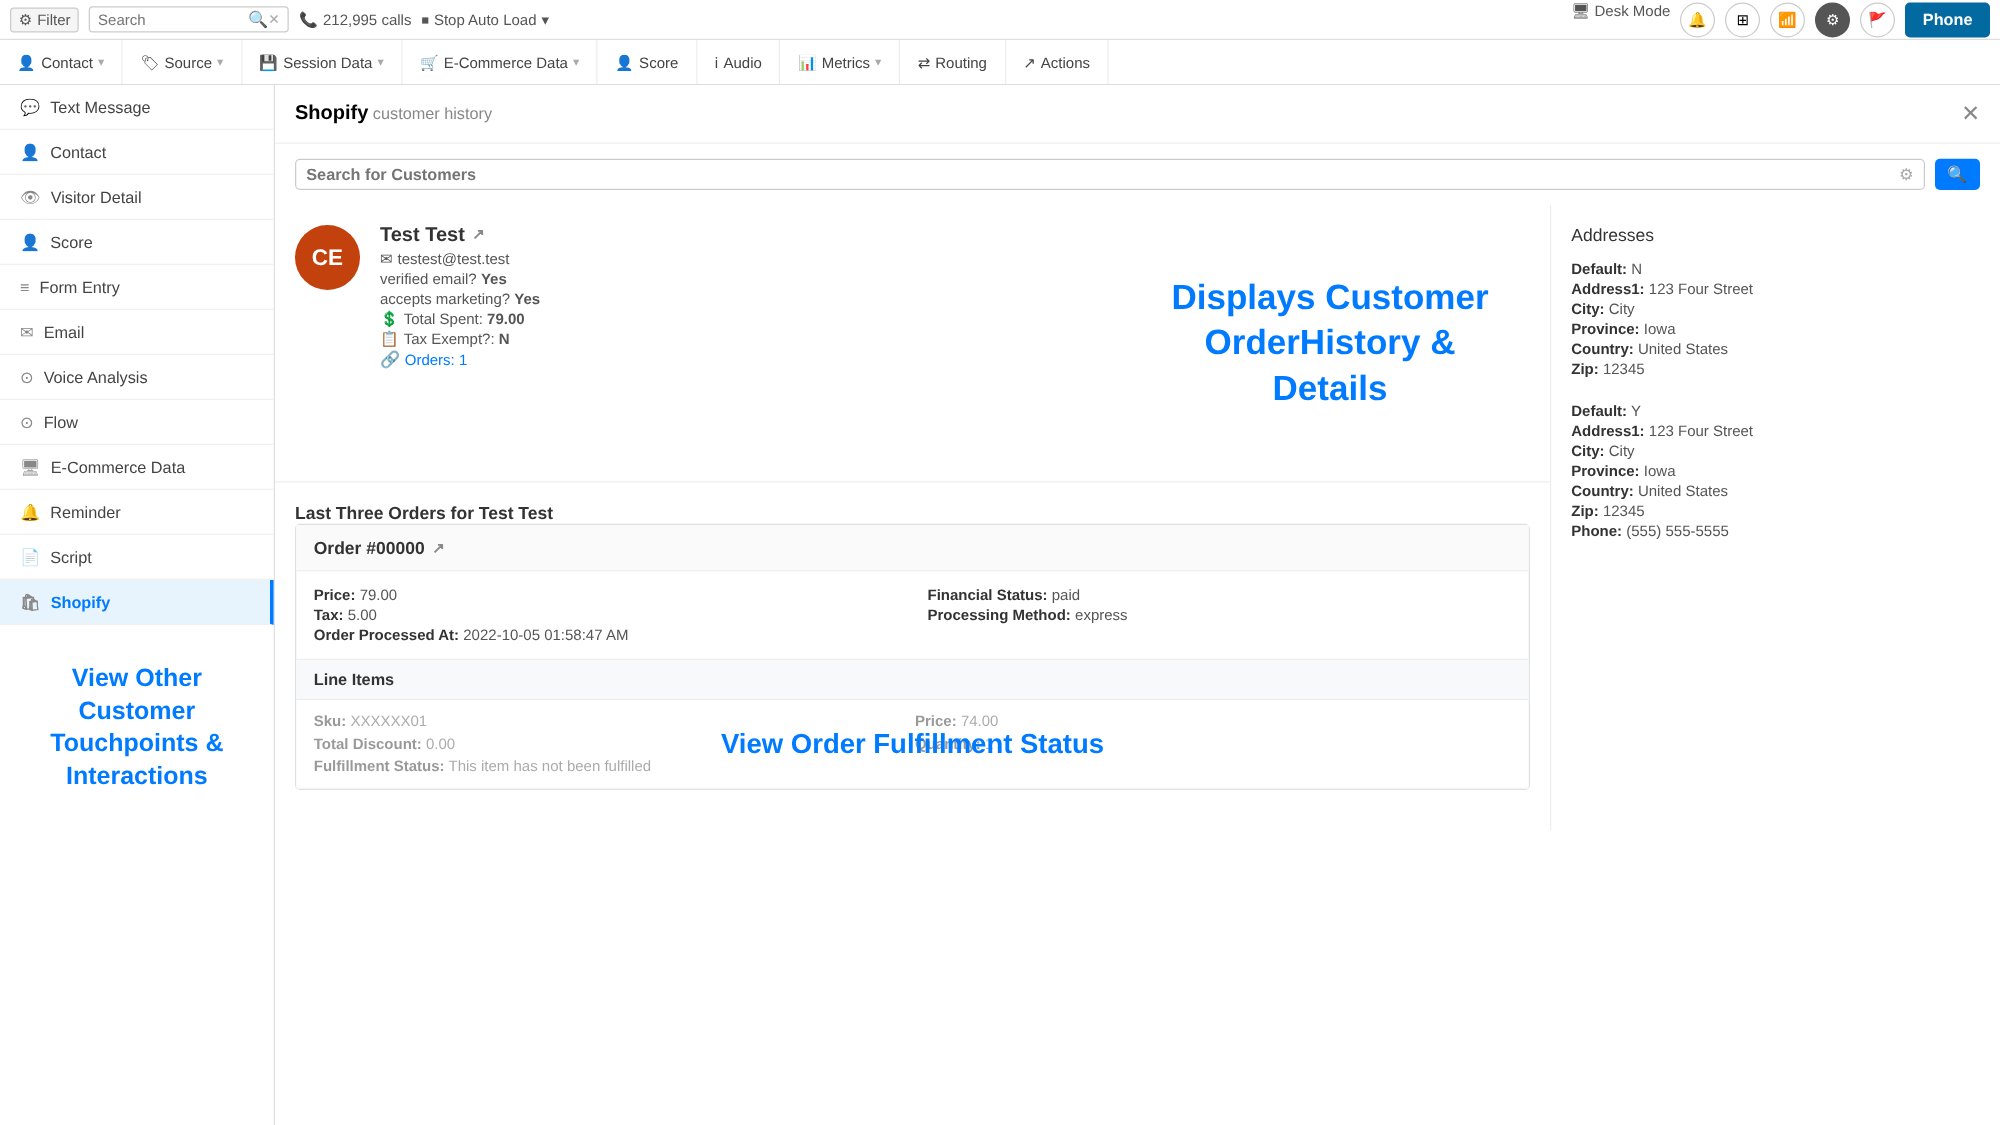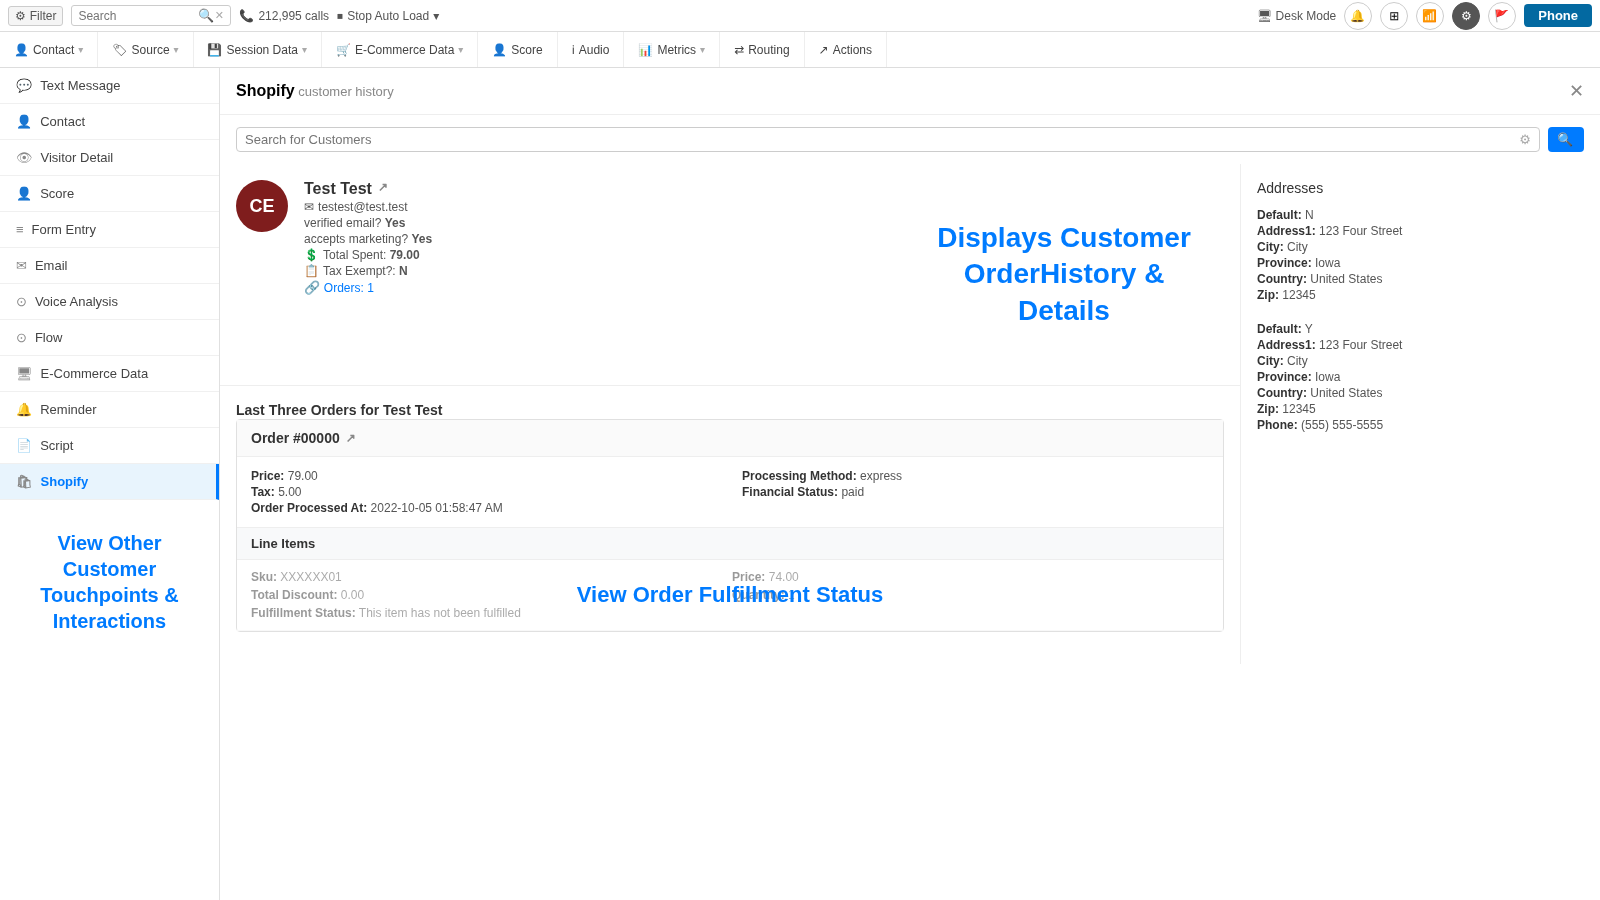--- a/index.html
+++ b/index.html
@@ -17,21 +17,21 @@
     }
     .top-bar-search {
       display: flex; align-items: center; border: 1px solid #ccc; border-radius: 3px;
       padding: 2px 6px; flex: 0 0 160px; background: #fff;
     }
     .top-bar-search input {
       border: none; outline: none; font-size: 12px; width: 120px; background: transparent;
     }
     .top-bar-calls { font-size: 12px; color: #555; display: flex; align-items: center; gap: 4px; }
     .top-bar-stop { display: flex; align-items: center; gap: 4px; font-size: 12px; color: #555; cursor: pointer; }
-    .top-bar-right { margin-left: auto; display: flex; align-items: center; gap: 8px; }
+    .top-bar-right { margin-left: auto; display: flex; gap: 8px; }
     .desk-mode { font-size: 12px; color: #555; cursor: pointer; }
     .phone-btn {
       background: #0369a1; color: #fff; border: none; border-radius: 4px;
       padding: 4px 14px; font-size: 13px; cursor: pointer; font-weight: 600;
     }
     .icon-circle { width: 28px; height: 28px; border-radius: 50%; border: 1px solid #ccc; display: flex; align-items: center; justify-content: center; cursor: pointer; font-size: 12px; }
 
     
     .nav-tabs-row {
       display: flex; align-items: center; height: 36px; background: #fff;
@@ -78,21 +78,21 @@
 
     
     .panel-search {
       display: flex; align-items: center; padding: 12px 16px; gap: 8px;
     }
     .panel-search-input {
       display: flex; align-items: center; border: 1px solid #ccc; border-radius: 4px;
       padding: 4px 8px; flex: 1; background: #fff;
     }
     .panel-search-input input {
-      border: none; outline: none; font-size: 13px; flex: 1; background: transparent;
+      border: none; outline: none; font-size: 13px; flex: 1; background: transparent; font-weight: bold;
     }
     .search-icon-btn {
       background: #007bff; color: #fff; border: none; border-radius: 4px;
       padding: 5px 10px; cursor: pointer; font-size: 13px;
     }
 
     
     .customer-card {
       display: flex; gap: 16px; padding: 16px; border-bottom: 1px solid #eee;
     }
@@ -297,21 +297,21 @@
         <input type="text" placeholder="Search for Customers" style="">
         <span style="color:#aaa;cursor:pointer;">⚙</span>
       </div>
       <button class="search-icon-btn">🔍</button>
     </div>
 
     <div style="display:flex;">
       <div style="flex:1;">
 
         <div class="customer-card">
-          <div class="customer-avatar" style="background:#7f1d1d;">
+          <div class="customer-avatar" style="background:#c2410c;">
             <span>CE</span>
           </div>
           <div class="customer-info">
             <div class="customer-name">
               <span>Test Test</span>
               <span class="ext-link" style="cursor:pointer;">↗</span>
             </div>
             <div class="customer-detail">
               <span>✉</span>
               <span>testest@test.test</span>
@@ -362,24 +362,24 @@
                 </div>
                 <div class="order-meta-line">
                   <strong>Tax:</strong> <span>5.00</span>
                 </div>
                 <div class="order-meta-line">
                   <strong>Order Processed At:</strong> <span>2022-10-05 01:58:47 AM</span>
                 </div>
               </div>
               <div class="order-meta-right">
                 <div class="order-meta-line">
+                  <strong>Financial Status:</strong> <span>paid</span>
+                </div>
+                <div class="order-meta-line">
                   <strong>Processing Method:</strong> <span>express</span>
-                </div>
-                <div class="order-meta-line">
-                  <strong>Financial Status:</strong> <span>paid</span>
                 </div>
               </div>
             </div>
             <div class="line-items-header">
               <span>Line Items</span>
             </div>
             <div style="position:relative;">
               <div class="line-item">
                 <div class="line-item-field">
                   <strong>Sku:</strong> <span>XXXXXX01</span>

